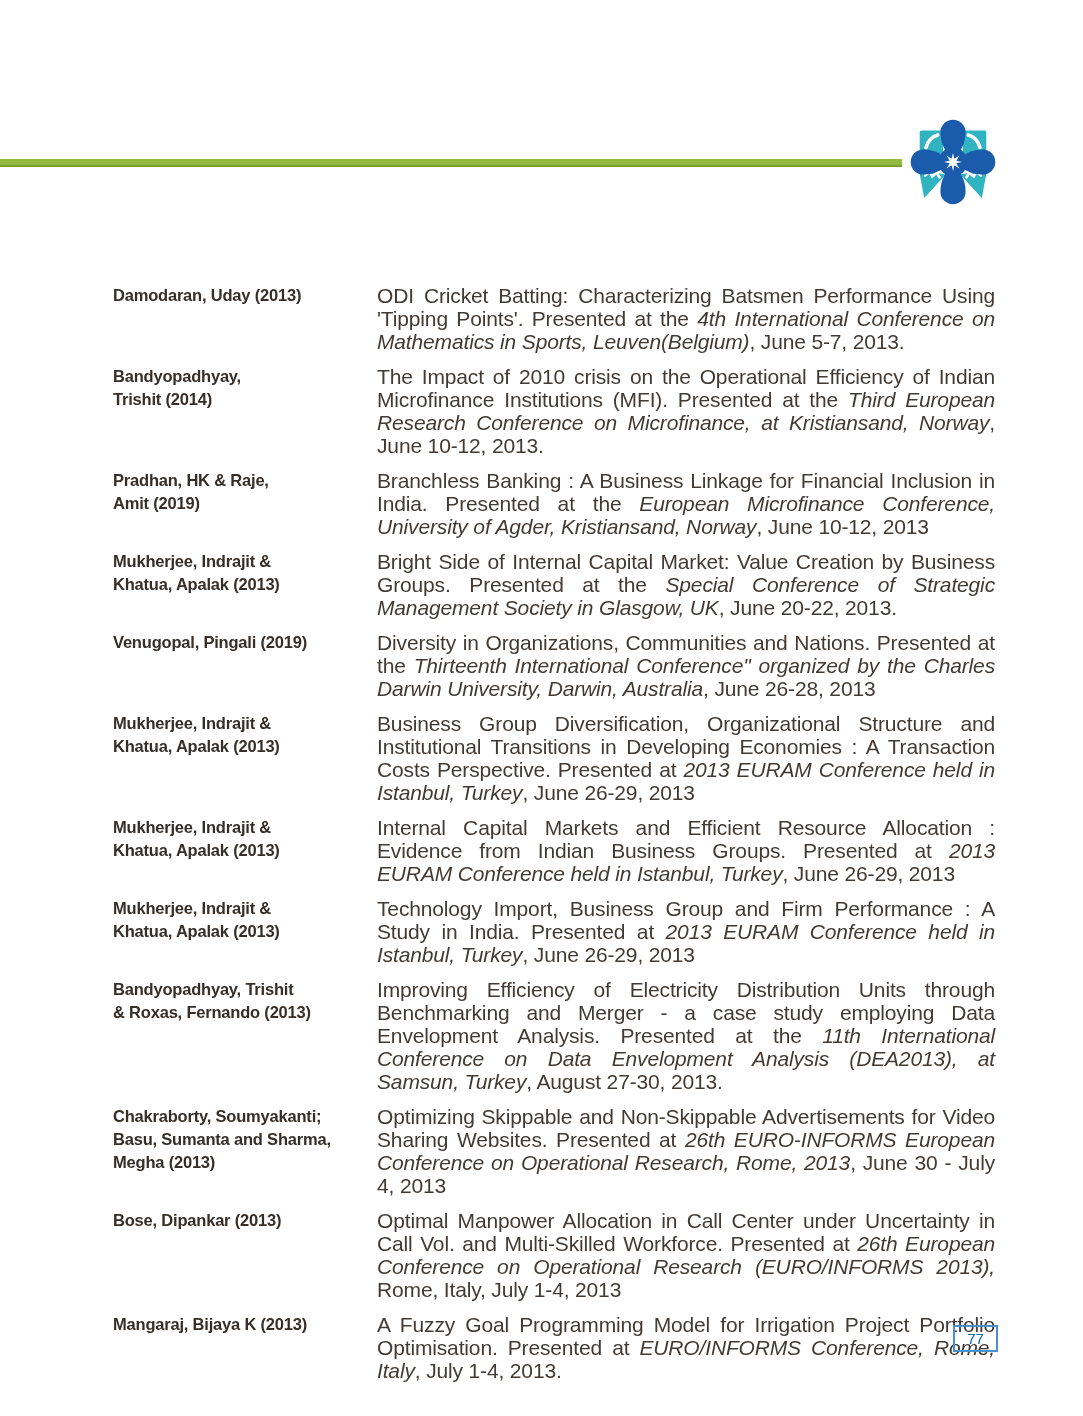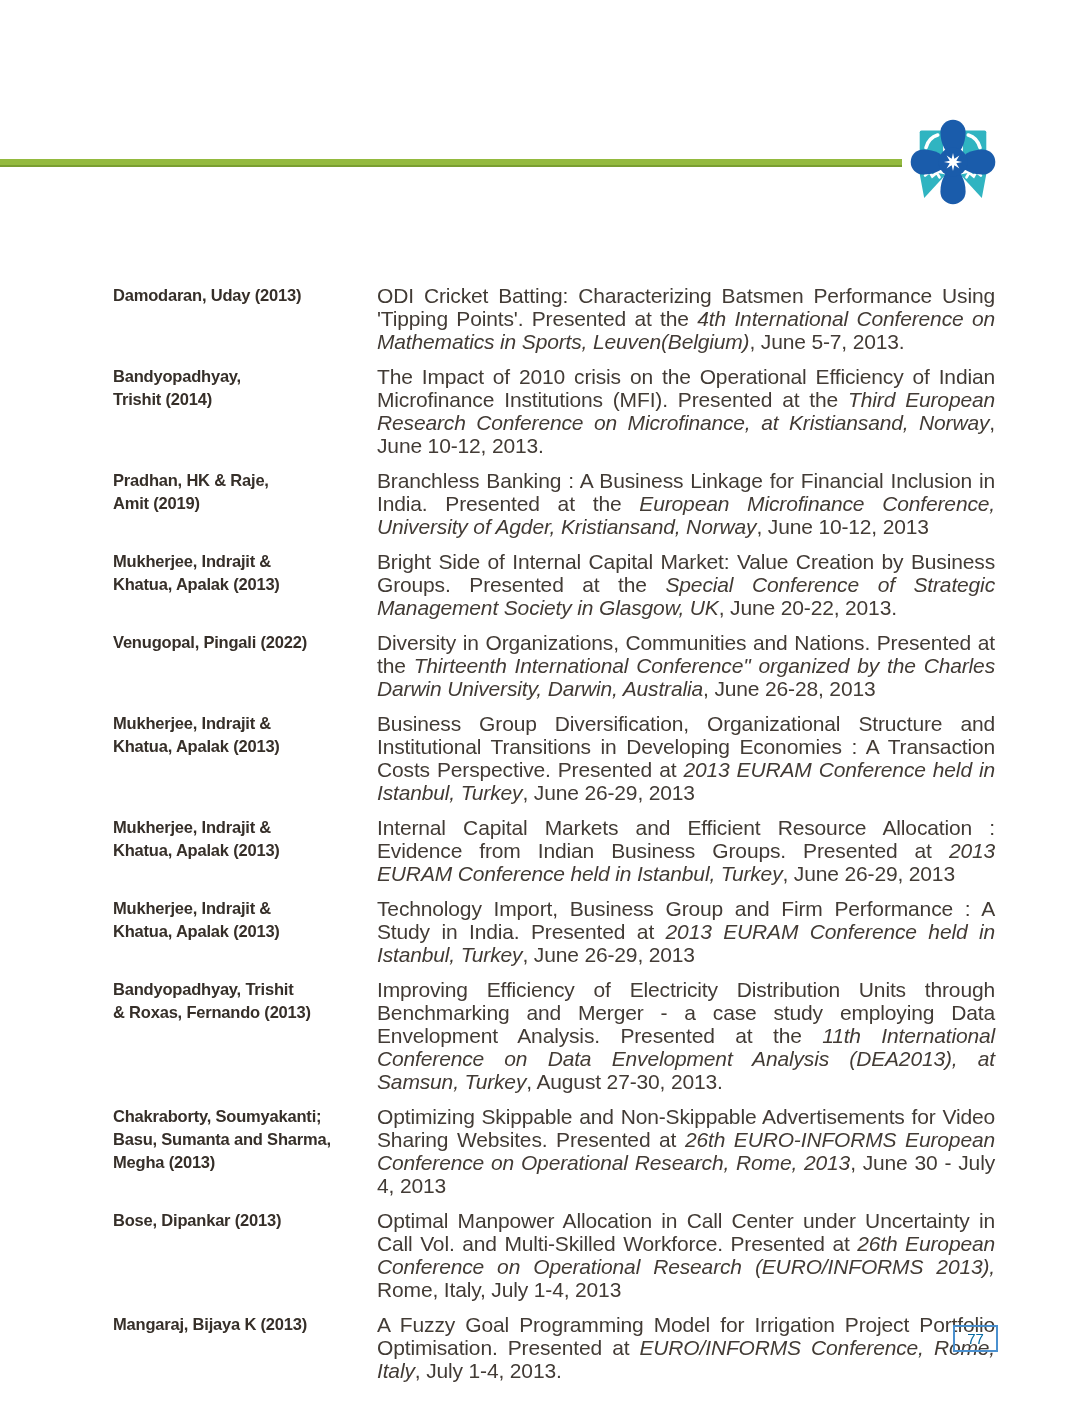--- a/index.html
+++ b/index.html
@@ -86,21 +86,21 @@
       </div>
       <div class="entry">
         <div class="author">
           <div>Mukherjee, Indrajit &amp;</div>
           <div>Khatua, Apalak (2013)</div>
         </div>
         <div class="details"><span>Bright Side of Internal Capital Market: Value Creation by Business Groups. Presented at the </span><span class="it">Special Conference of Strategic Management Society in Glasgow, UK</span><span>, June 20-22, 2013.</span></div>
       </div>
       <div class="entry">
         <div class="author">
-          <div>Venugopal, Pingali (2022)</div>
+          <div>Venugopal, Pingali (2019)</div>
         </div>
         <div class="details"><span>Diversity in Organizations, Communities and Nations. Presented at the </span><span class="it">Thirteenth International Conference" organized by the Charles Darwin University, Darwin, Australia</span><span>, June 26-28, 2013</span></div>
       </div>
       <div class="entry">
         <div class="author">
           <div>Mukherjee, Indrajit &amp;</div>
           <div>Khatua, Apalak (2013)</div>
         </div>
         <div class="details"><span>Business Group Diversification, Organizational Structure and Institutional Transitions in Developing Economies : A Transaction Costs Perspective. Presented at </span><span class="it">2013 EURAM Conference held in Istanbul, Turkey</span><span>, June 26-29, 2013</span></div>
       </div>

